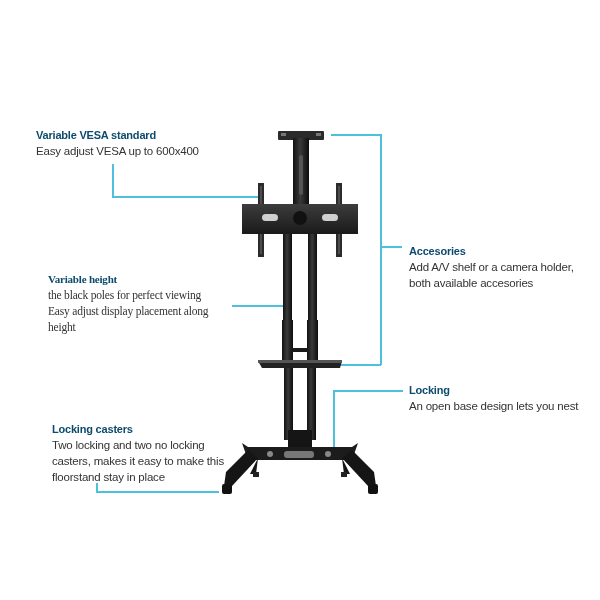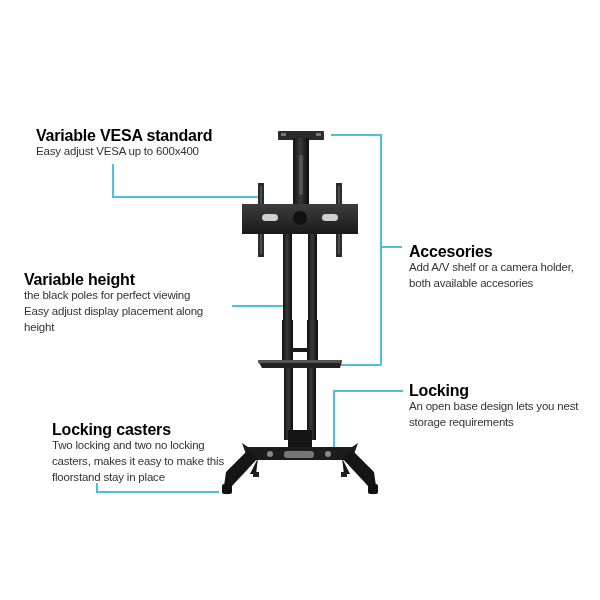--- a/index.html
+++ b/index.html
@@ -1,32 +1,32 @@
 <!DOCTYPE html>
 <html><head>
   <meta charset="utf-8">
   <style>
     html, body { margin: 0; padding: 0; background: #ffffff; }
     body { width: 600px; height: 600px; position: relative; overflow: hidden;
            font-family: "Liberation Sans", "DejaVu Sans", sans-serif; color: #222; }
     .feature { position: absolute; }
-    .feature .title { font-weight: bold; font-size: 16px; color: #000000; line-height: 15px; letter-spacing: -0.2px; }
+    .feature .title { font-weight: bold; font-size: 11px; color: #0c4a6e; line-height: 15px; letter-spacing: -0.2px; }
     .feature .desc { font-size: 11.5px; color: #333; line-height: 16px; letter-spacing: -0.2px; }
     .line { position: absolute; background: #4fc0dc; }
     .stand { position: absolute; left: 0; top: 0; width: 600px; height: 600px; }
   </style>
 </head>
 <body>
 
 <div class="feature" style="left:36px; top:128px;">
   <div class="title">Variable VESA standard</div>
   <div class="desc">Easy adjust VESA up to 600x400</div>
 </div>
 
-<div class="feature" style="left:24px; top:272px;">
+<div class="feature" style="left:48px; top:272px;font-family:Liberation Serif, serif;">
   <div class="title">Variable height</div>
   <div class="desc">the black poles for perfect viewing</div>
   <div class="desc">Easy adjust display placement along</div>
   <div class="desc">height</div>
 </div>
 
 <div class="feature" style="left:36px; top:422px;margin-left:16px;">
   <div class="title">Locking casters</div>
   <div class="desc">Two locking and two no locking</div>
   <div class="desc">casters, makes it easy to make this</div>
@@ -35,21 +35,20 @@
 
 <div class="feature" style="left:409px; top:244px;">
   <div class="title">Accesories</div>
   <div class="desc">Add A/V shelf or a camera holder,</div>
   <div class="desc">both available accesories</div>
 </div>
 
 <div class="feature" style="left:409px; top:383px;">
   <div class="title">Locking</div>
   <div class="desc">An open base design lets you nest</div>
-  <div class="desc">storage requirements</div>
 </div>
 
 <div class="line" style="left:112px; top:164px; width:1.5px; height:33px;"></div>
 <div class="line" style="left:112px; top:196px; width:150px; height:1.5px;"></div>
 
 <div class="line" style="left:232px; top:305px; width:56px; height:1.5px;"></div>
 
 <div class="line" style="left:96px; top:483px; width:1.5px; height:9px;"></div>
 <div class="line" style="left:96px; top:491px; width:123px; height:1.5px;"></div>
 

